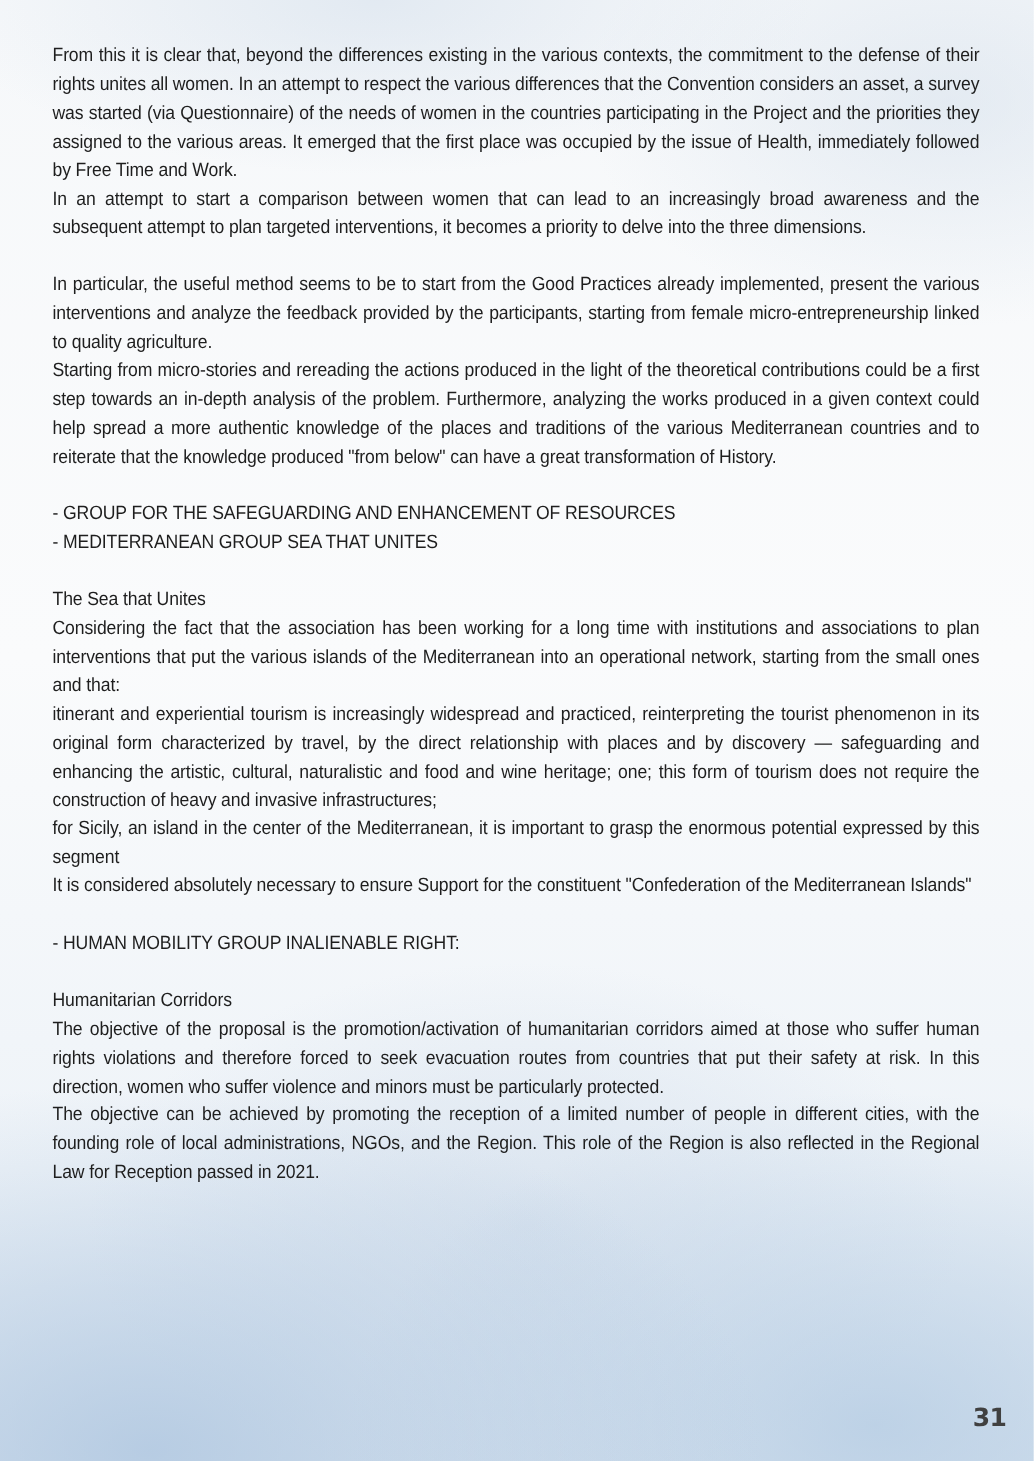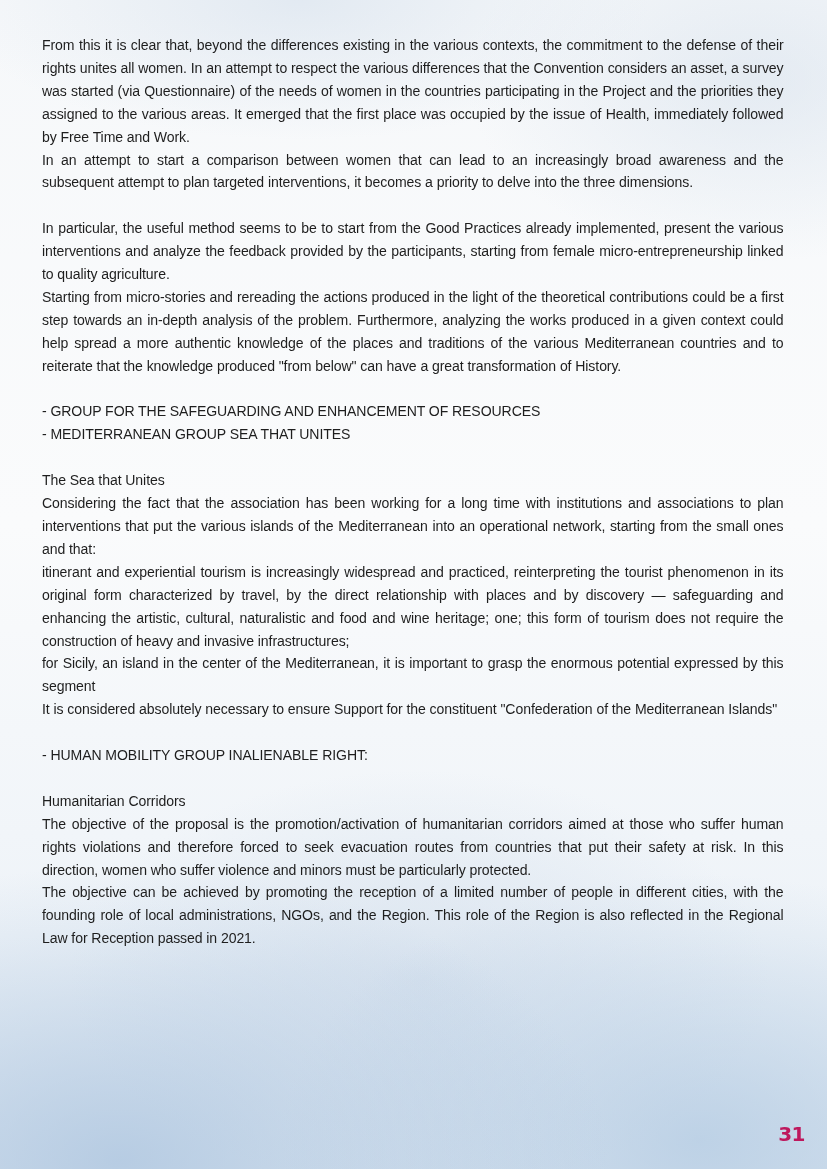--- a/index.html
+++ b/index.html
@@ -27,21 +27,21 @@
     transform: scaleX(0.92);
     transform-origin: left top;
     width: 806px;
   }
   .p { margin: 0; text-align: justify; text-align-last: left; }
   .gap { height: 22.9px; }
   .heading { margin: 0; }
   .page-number {
     position: absolute; right: 22px; top: 1122px; z-index: 1;
     font-family: "DejaVu Sans", sans-serif;
-    font-weight: bold; font-size: 20px; color: #be185d;
+    font-weight: bold; font-size: 20px; color: #404040;
     letter-spacing: -0.5px;
     text-align: right;
   }
 </style>
 </head>
 <body>
 
 <div class="bg"></div>
 
 <div class="page">

